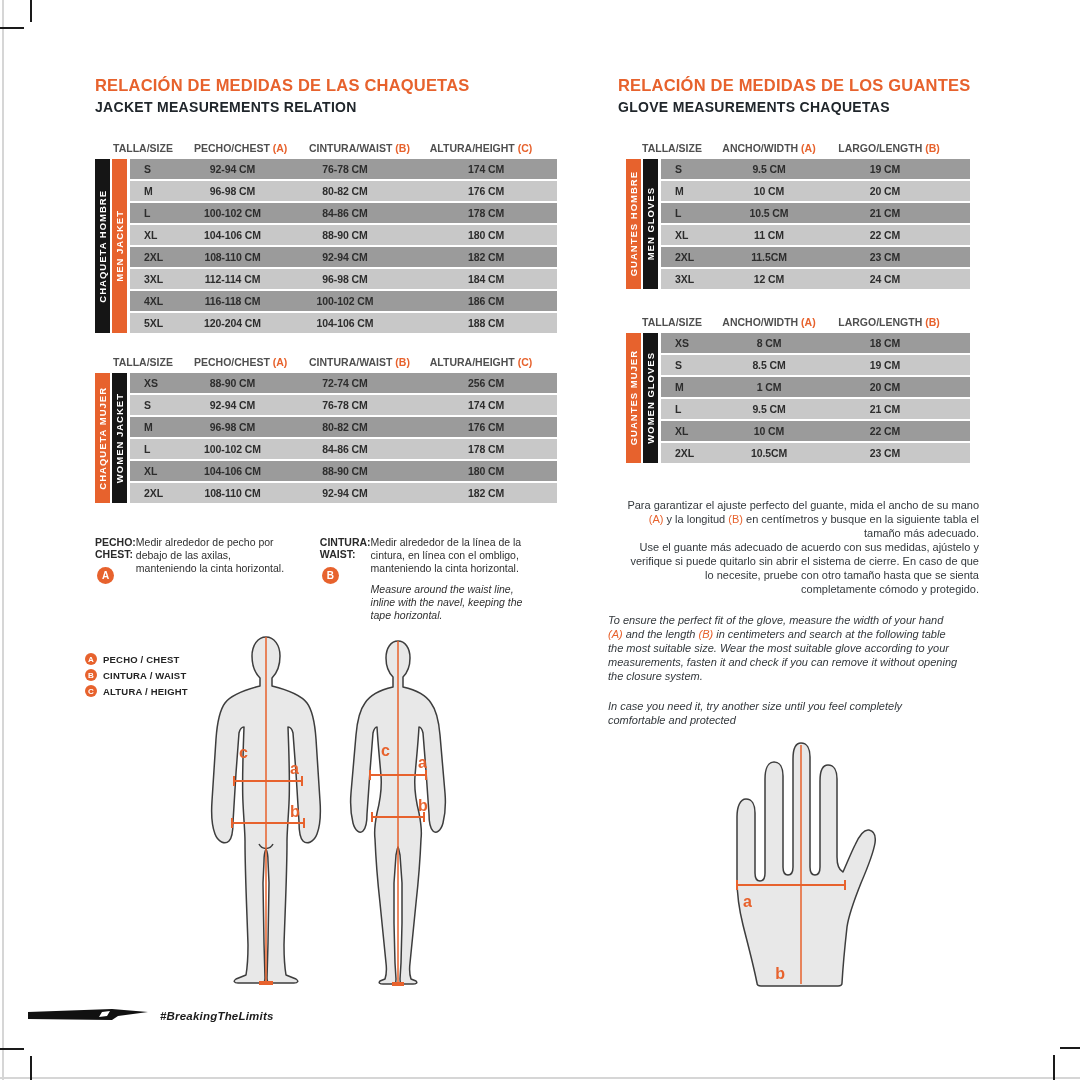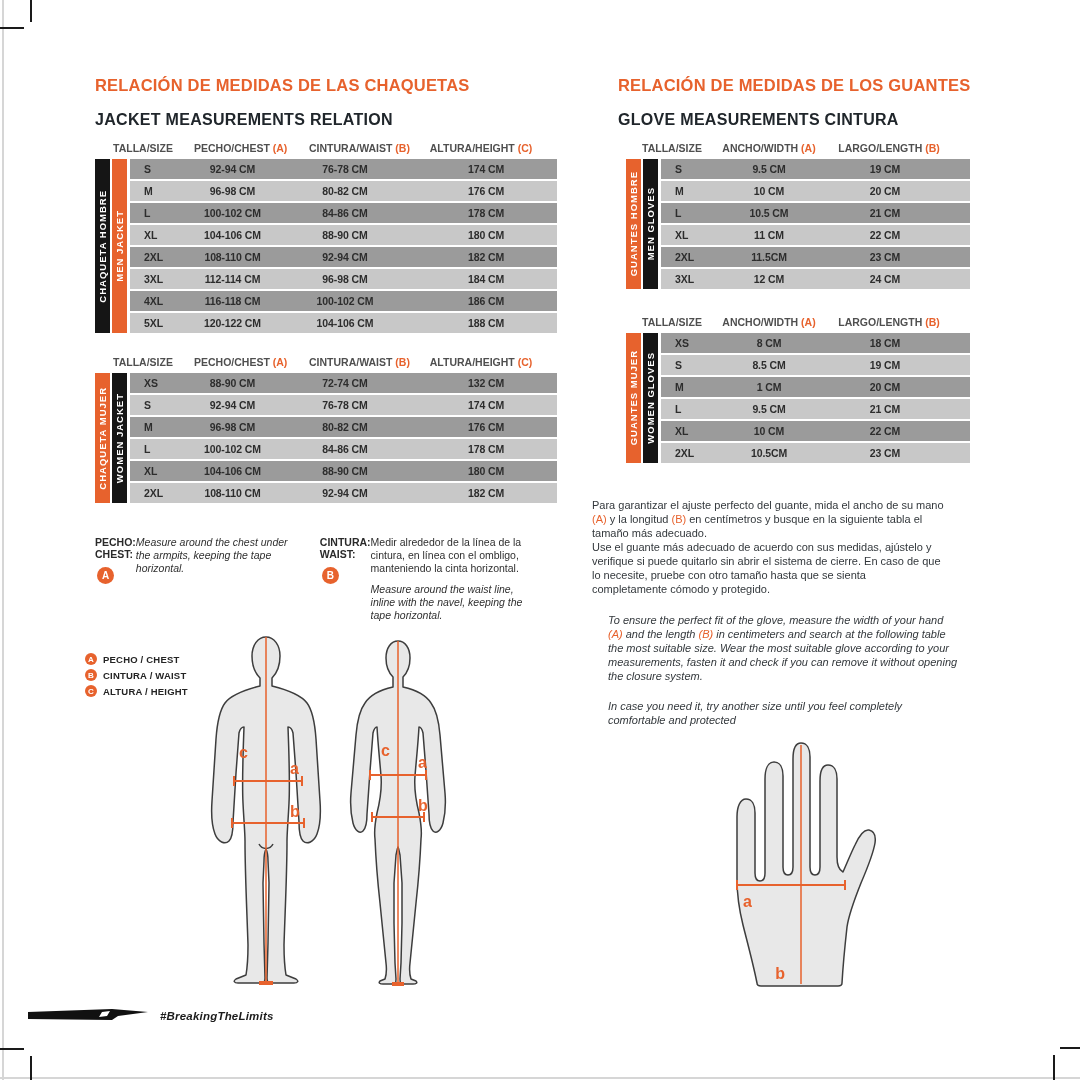--- a/index.html
+++ b/index.html
@@ -21,21 +21,21 @@
   .abs{position:absolute;}
 
   
   .edge-left{left:2px;top:0;width:2px;height:1080px;background:#d6d6d6;}
   .edge-bottom{left:0;top:1077px;width:1080px;height:2px;background:#d6d6d6;}
   .crop{background:#1a1a1a;}
 
   
   .title-block{}
   .title-es{color:var(--accent);font-size:16.5px;font-weight:bold;letter-spacing:.2px;}
-  .title-en{color:#20262B;font-size:16px;font-weight:bold;margin-top:16px;letter-spacing:.3px;}
+  .title-en{color:#20262B;font-size:14px;font-weight:bold;margin-top:4px;letter-spacing:.3px;}
 
   
   .t-head{display:grid;font-weight:bold;font-size:10.5px;color:var(--head-ink);margin-bottom:5px;white-space:nowrap;}
   .t-hcell{text-align:center;}
   .t-hcell .accent{color:var(--accent);}
   .jacket .t-head{grid-template-columns:85px 105px 120px 1fr;}
   .jacket .t-head .c0{text-align:left;padding-left:18px;}
   .jacket .t-head .c1{padding-left:14px;}
   .jacket .t-head .c2{padding-left:24px;}
   .glove .t-head{grid-template-columns:88px 110px 1fr;}
@@ -164,21 +164,21 @@
           <div class="t-cell c3">184 CM</div>
         </div>
         <div class="t-row dark">
           <div class="t-cell c0">4XL</div>
           <div class="t-cell c1">116-118 CM</div>
           <div class="t-cell c2">100-102 CM</div>
           <div class="t-cell c3">186 CM</div>
         </div>
         <div class="t-row light">
           <div class="t-cell c0">5XL</div>
-          <div class="t-cell c1">120-122 CM</div>
+          <div class="t-cell c1">120-204 CM</div>
           <div class="t-cell c2">104-106 CM</div>
           <div class="t-cell c3">188 CM</div>
         </div>
       </div>
     </div>
   </div>
 <div class="abs jacket" style="left:95px;top:356px;width:462px;">
     <div class="t-head">
       <div class="t-hcell c0"><span>TALLA/SIZE</span></div>
       <div class="t-hcell c1"><span>PECHO/CHEST</span><span class="accent"> (A)</span></div>
@@ -192,21 +192,21 @@
         </div>
         <div class="t-bar bar-black">
           <span>WOMEN JACKET</span>
         </div>
       </div>
       <div class="t-rows">
         <div class="t-row dark">
           <div class="t-cell c0">XS</div>
           <div class="t-cell c1">88-90 CM</div>
           <div class="t-cell c2">72-74 CM</div>
-          <div class="t-cell c3">132 CM</div>
+          <div class="t-cell c3">256 CM</div>
         </div>
         <div class="t-row light">
           <div class="t-cell c0">S</div>
           <div class="t-cell c1">92-94 CM</div>
           <div class="t-cell c2">76-78 CM</div>
           <div class="t-cell c3">174 CM</div>
         </div>
         <div class="t-row dark">
           <div class="t-cell c0">M</div>
           <div class="t-cell c1">96-98 CM</div>
@@ -236,21 +236,21 @@
   </div>
 
 <div class="abs notes" style="left:95px;top:536px;">
   <div class="note note1">
     <div>
       <div class="note-label">PECHO:</div>
       <div class="note-label">CHEST:</div>
       <div class="badge">A</div>
     </div>
     <div class="note-text-wrap">
-      <div class="note-text note-en">Measure around the chest under the armpits, keeping the tape horizontal.</div>
+      <div class="note-text note-es">Medir alrededor de pecho por debajo de las axilas, manteniendo la cinta horizontal.</div>
     </div>
   </div>
   <div class="note note2">
     <div>
       <div class="note-label">CINTURA:</div>
       <div class="note-label">WAIST:</div>
       <div class="badge">B</div>
     </div>
     <div class="note-text-wrap">
       <div class="note-text note-es">Medir alrededor de la línea de la cintura, en línea con el ombligo, manteniendo la cinta horizontal.</div>
@@ -300,21 +300,21 @@
   <line class="meas" x1="42" y1="184" x2="94" y2="184"></line>
   <line class="meas" x1="42" y1="179" x2="42" y2="189"></line>
   <line class="meas" x1="94" y1="179" x2="94" y2="189"></line>
   <text class="meas-label" x="60" y="123" text-anchor="end">c</text>
   <text class="meas-label" x="88" y="135">a</text>
   <text class="meas-label" x="88" y="178">b</text>
 </svg>
 
 <div class="abs title-block" style="left:618px;top:76px;width:356px;">
   <div class="title-es">RELACIÓN DE MEDIDAS DE LOS GUANTES</div>
-  <div class="title-en">GLOVE MEASUREMENTS CINTURA</div>
+  <div class="title-en">GLOVE MEASUREMENTS CHAQUETAS</div>
 </div>
 
 <div class="abs glove" style="left:626px;top:142px;width:344px;">
     <div class="t-head">
       <div class="t-hcell c0"><span>TALLA/SIZE</span></div>
       <div class="t-hcell c1"><span>ANCHO/WIDTH</span><span class="accent"> (A)</span></div>
       <div class="t-hcell c2"><span>LARGO/LENGTH</span><span class="accent"> (B)</span></div>
     </div>
     <div class="t-body">
       <div class="t-bars">
@@ -402,21 +402,21 @@
         </div>
         <div class="t-row light">
           <div class="t-cell c0">2XL</div>
           <div class="t-cell c1">10.5CM</div>
           <div class="t-cell c2">23 CM</div>
         </div>
       </div>
     </div>
   </div>
 
-<div class="abs para para-es" style="left:592px;top:498px;">
+<div class="abs para para-es" style="left:627px;top:498px;text-align:right;">
   <p><span>Para garantizar el ajuste perfecto del guante, mida el ancho de su mano </span><span class="accent">(A)</span><span> y la longitud </span><span class="accent">(B)</span><span> en centímetros y busque en la siguiente tabla el tamaño más adecuado.</span></p>
   <p><span>Use el guante más adecuado de acuerdo con sus medidas, ajústelo y verifique si puede quitarlo sin abrir el sistema de cierre. En caso de que lo necesite, pruebe con otro tamaño hasta que se sienta completamente cómodo y protegido.</span></p>
 </div>
 
 <div class="abs para para-en" style="left:608px;top:613px;">
   <p><span>To ensure the perfect fit of the glove, measure the width of your hand </span><span class="accent">(A)</span><span> and the length </span><span class="accent">(B)</span><span> in centimeters and search at the following table the most suitable size. Wear the most suitable glove according to your measurements, fasten it and check if you can remove it without opening the closure system.</span></p>
   <p><span>In case you need it, try another size until you feel completely comfortable and protected</span></p>
 </div>
 
 <svg class="abs" style="left:697px;top:735px;" width="200" height="252" viewBox="0 0 200 252">

